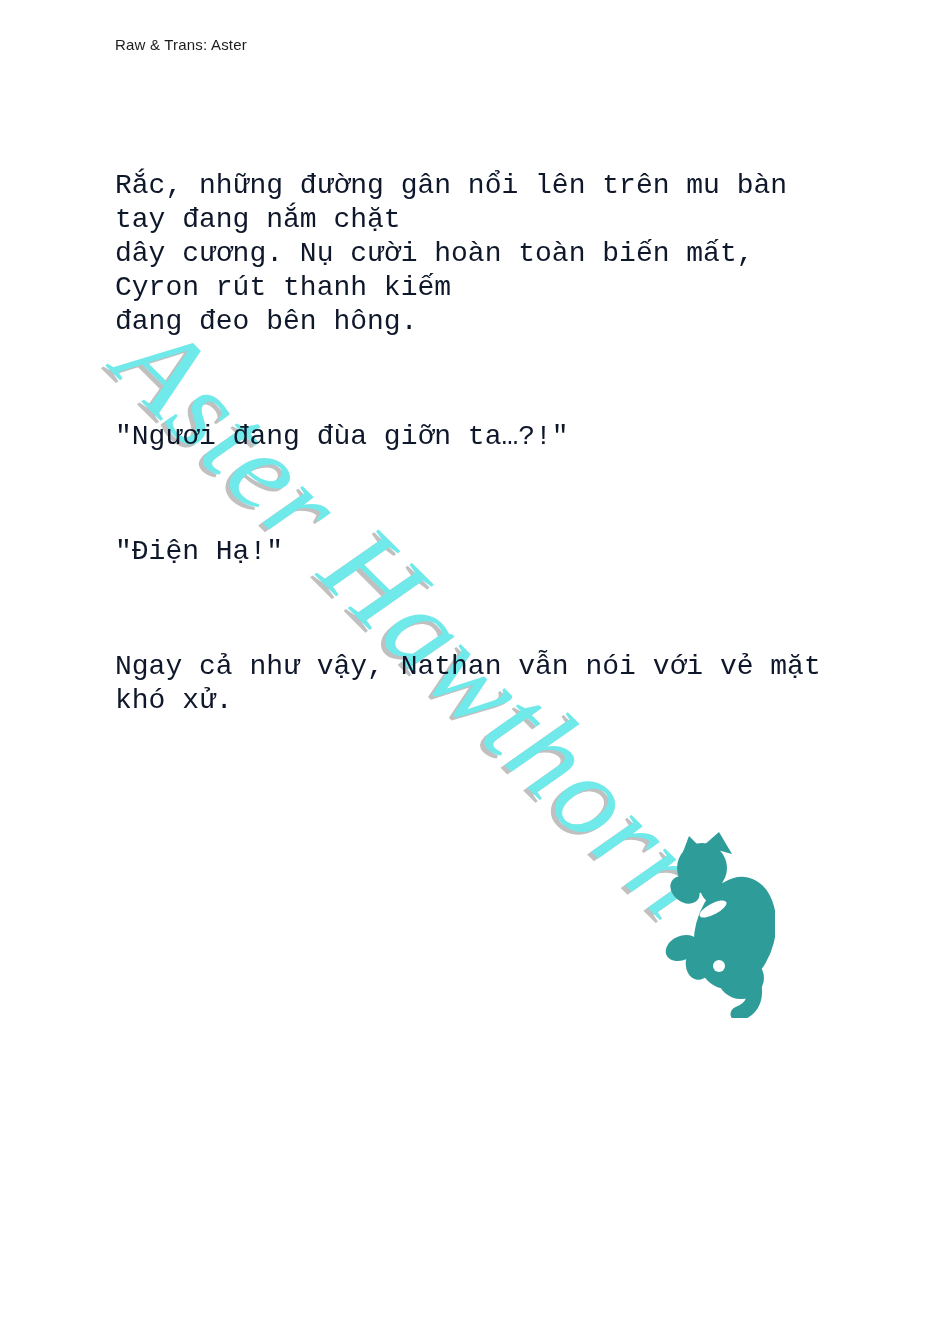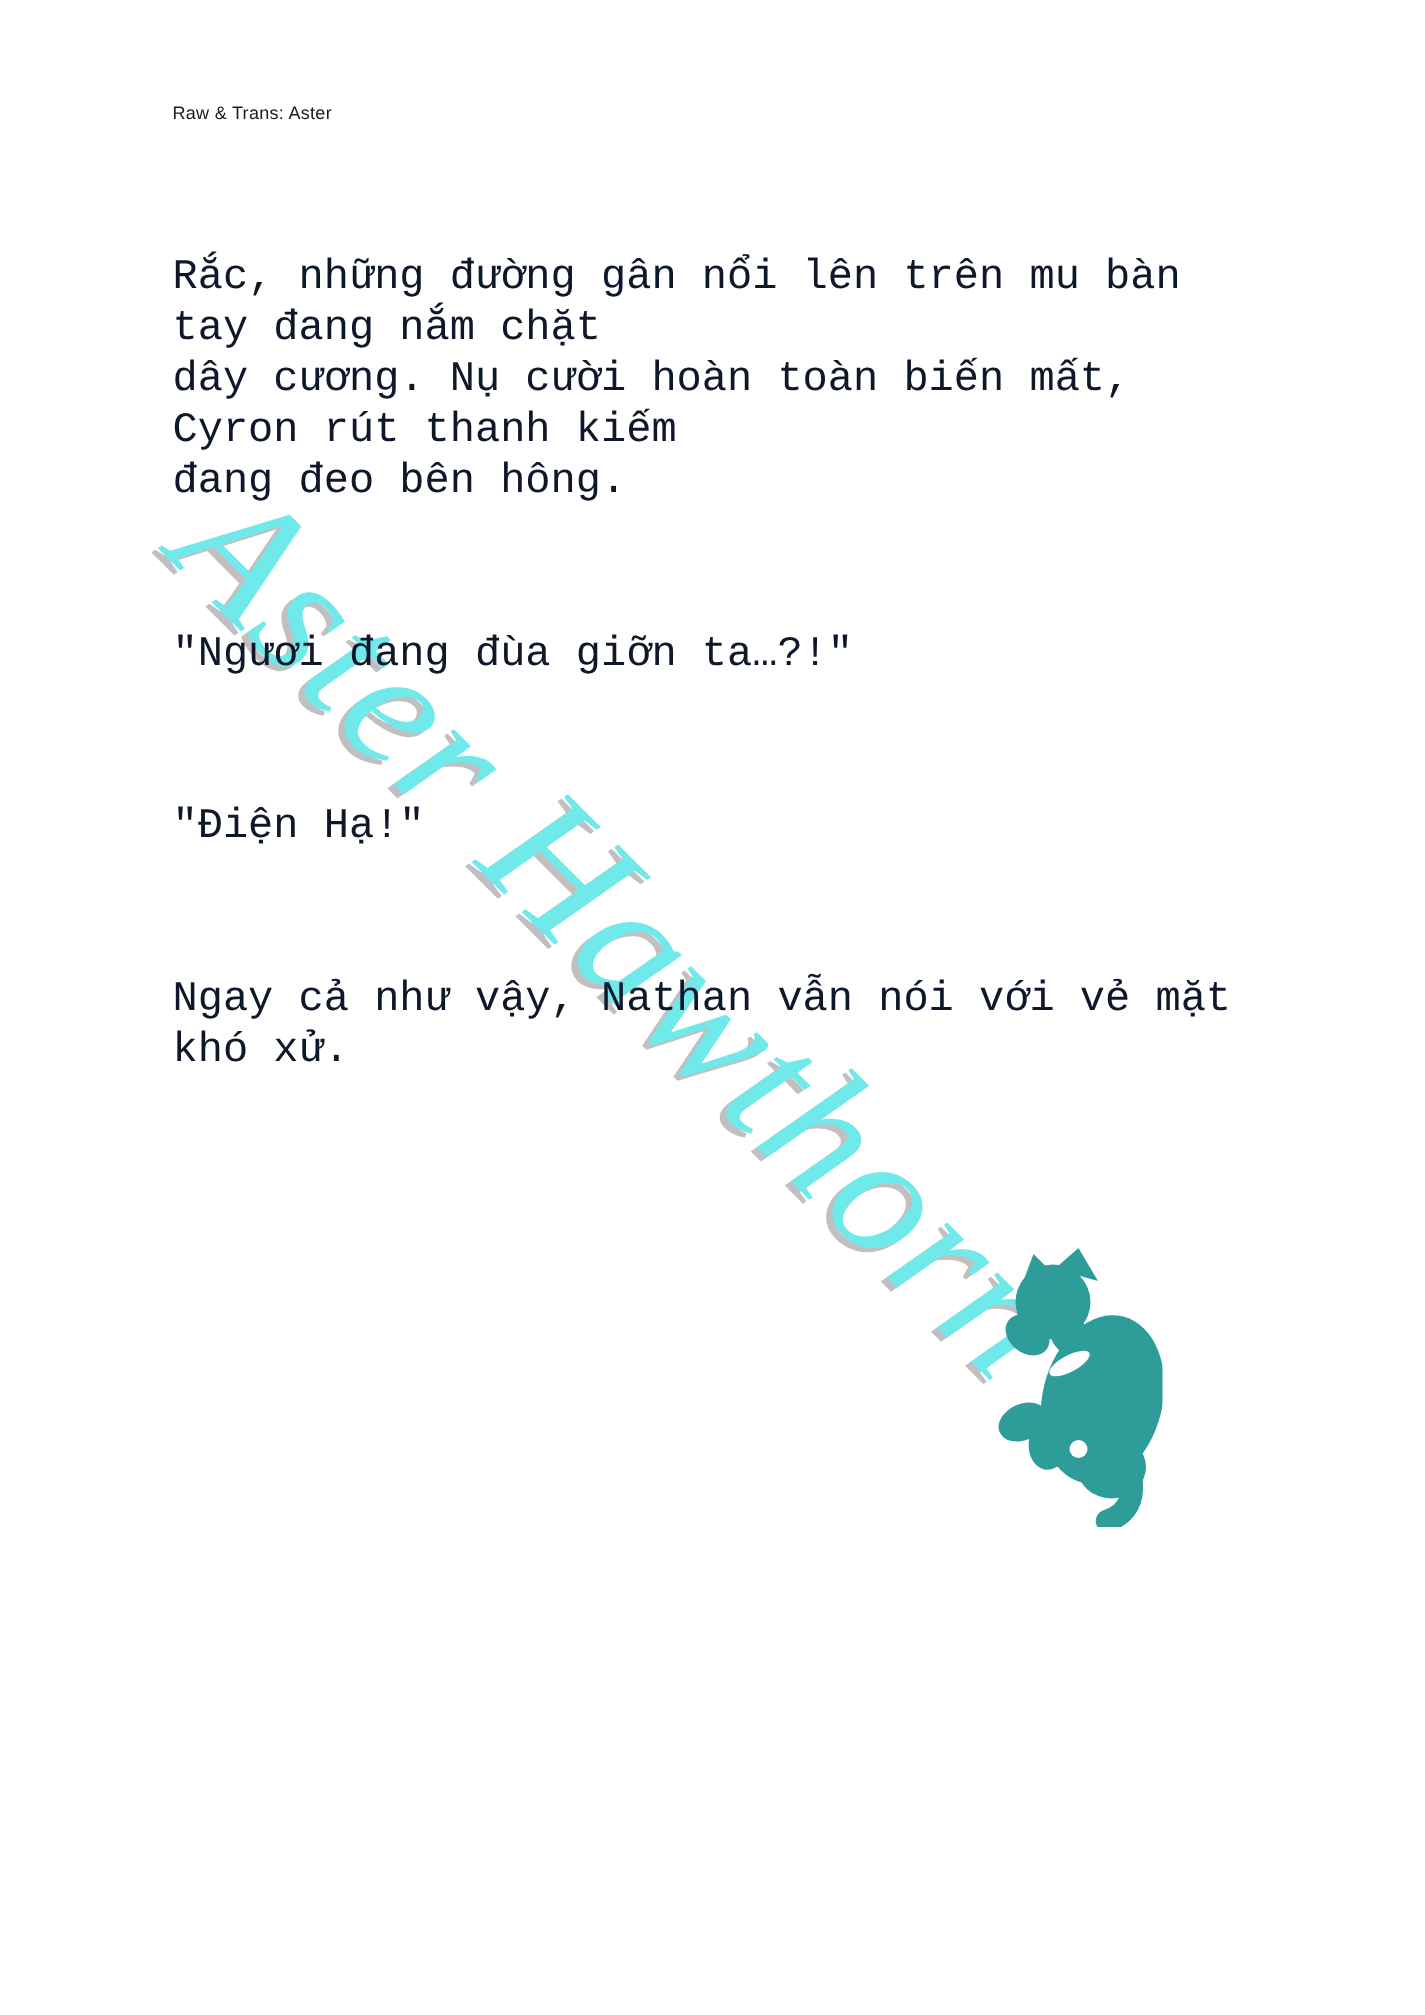--- a/index.html
+++ b/index.html
@@ -7,23 +7,23 @@
     width: 950px; height: 1343px;
     background: #ffffff;
     position: relative;
     overflow: hidden;
     font-family: "Liberation Serif", serif;
   }
   .page { position: absolute; inset: 0; }
 
   .header {
     position: absolute;
-    left: 115px; top: 68px;
+    left: 115px; top: 36px;
     font-family: "Liberation Sans", sans-serif;
-    font-size: 12px;
+    font-size: 15px;
     color: #1c1c1c;
     letter-spacing: 0.2px;
   }
 
   .watermark {
     position: absolute;
     left: 5px; top: 540px;
     width: 820px; height: 160px;
     display: flex; align-items: center; justify-content: center;
     transform: rotate(45deg);

